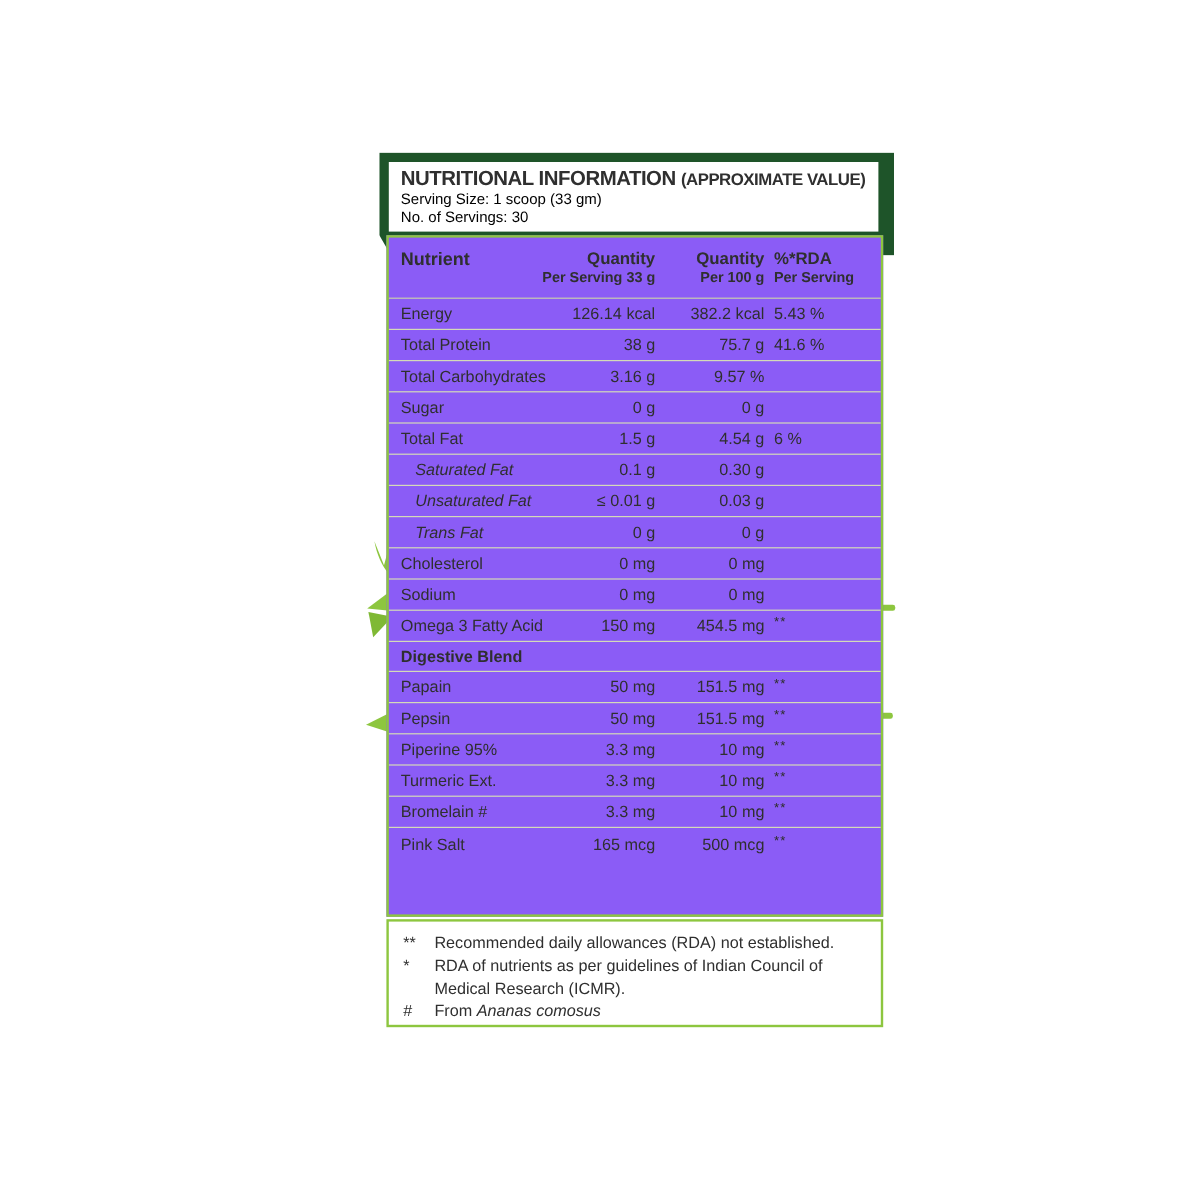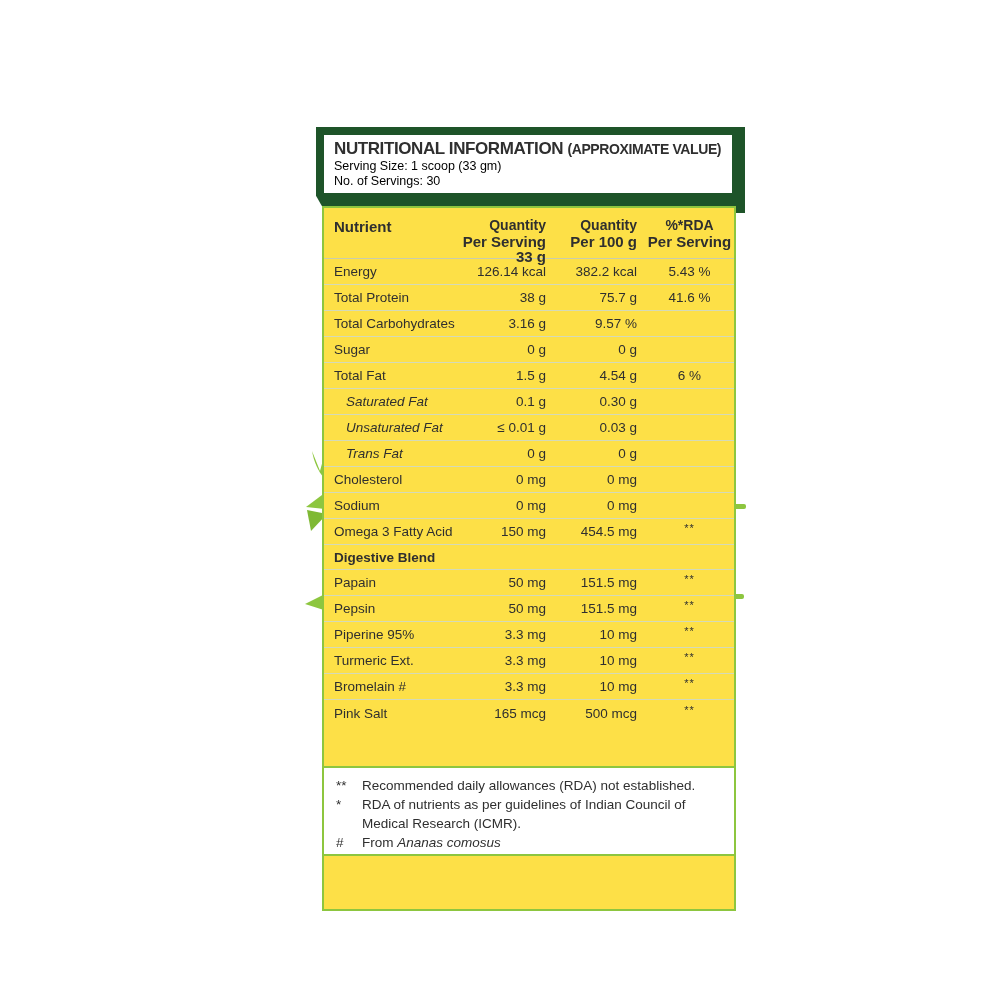--- a/index.html
+++ b/index.html
@@ -25,33 +25,33 @@
   .header-box{
     position:absolute;left:295px;top:135px;width:408px;height:58px;
     background:#ffffff;z-index:2;padding:4px 8px 0 10px;
   }
   .label-title{font-size:17px;font-weight:700;letter-spacing:-0.4px;white-space:nowrap;}
   .label-title .suffix{font-size:14px;}
   .serving-line{font-size:12.5px;line-height:14.5px;color:#000000;}
 
   
   .table-box{
-    position:absolute;left:293px;top:206px;width:414px;height:705px;
-    background:#fde047;border:2px solid var(--light-green);z-index:2;overflow:hidden;
+    position:absolute;left:293px;top:196px;width:414px;height:568px;
+    background:#8b5cf6;border:2px solid var(--light-green);z-index:2;overflow:hidden;
   }
   .col-header{
     display:flex;align-items:flex-start;height:51px;padding-top:9px;
     border-bottom:1px solid var(--header-divider);
   }
   .c-name{width:120px;padding-left:10px;}
   .c-q1{width:110px;text-align:right;padding-right:8px;}
   .c-q2{width:91px;text-align:right;padding-right:8px;}
-  .c-rda{width:89px;text-align:center;}
+  .c-rda{width:89px;text-align:left;padding-right:15px;}
   .col-header .h1{font-size:14px;font-weight:700;line-height:17px;}
-  .col-header .h2{font-size:15px;font-weight:700;line-height:15px;}
+  .col-header .h2{font-size:12px;font-weight:700;line-height:15px;}
   .col-header .c-name{font-size:15px;font-weight:700;padding-top:1px;}
 
   .t-row{display:flex;align-items:center;height:26px;font-size:13.5px;border-bottom:1px solid var(--divider);}
   .t-row:last-child{border-bottom:none;}
   .t-row .c-name{white-space:nowrap;overflow:visible;}
   .t-row.indent .c-name{padding-left:22px;font-style:italic;}
   .stars{font-size:11px;position:relative;top:-4px;letter-spacing:1px;}
 
   .row-heading{
     height:48px;display:flex;flex-direction:column;justify-content:center;

